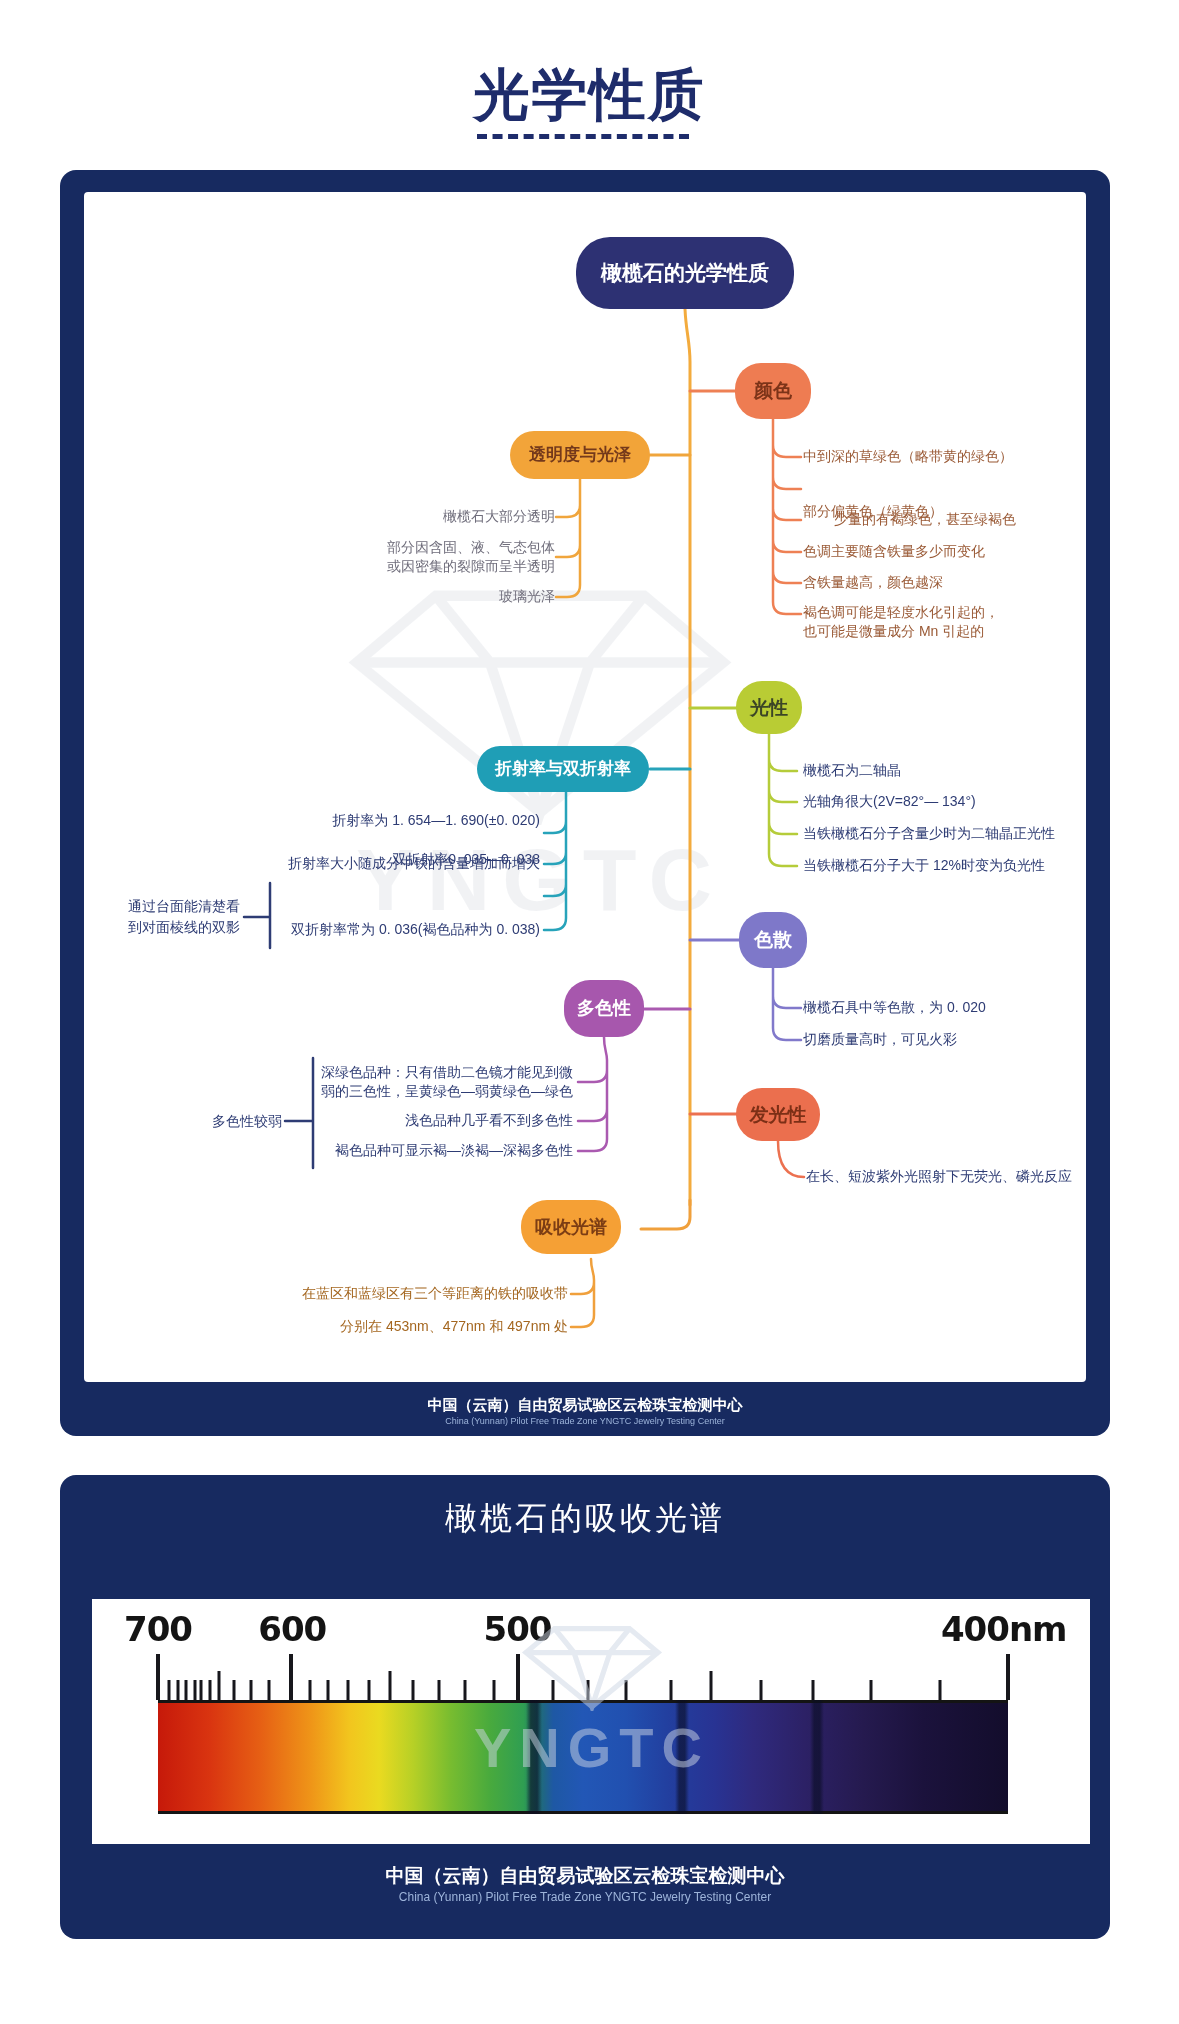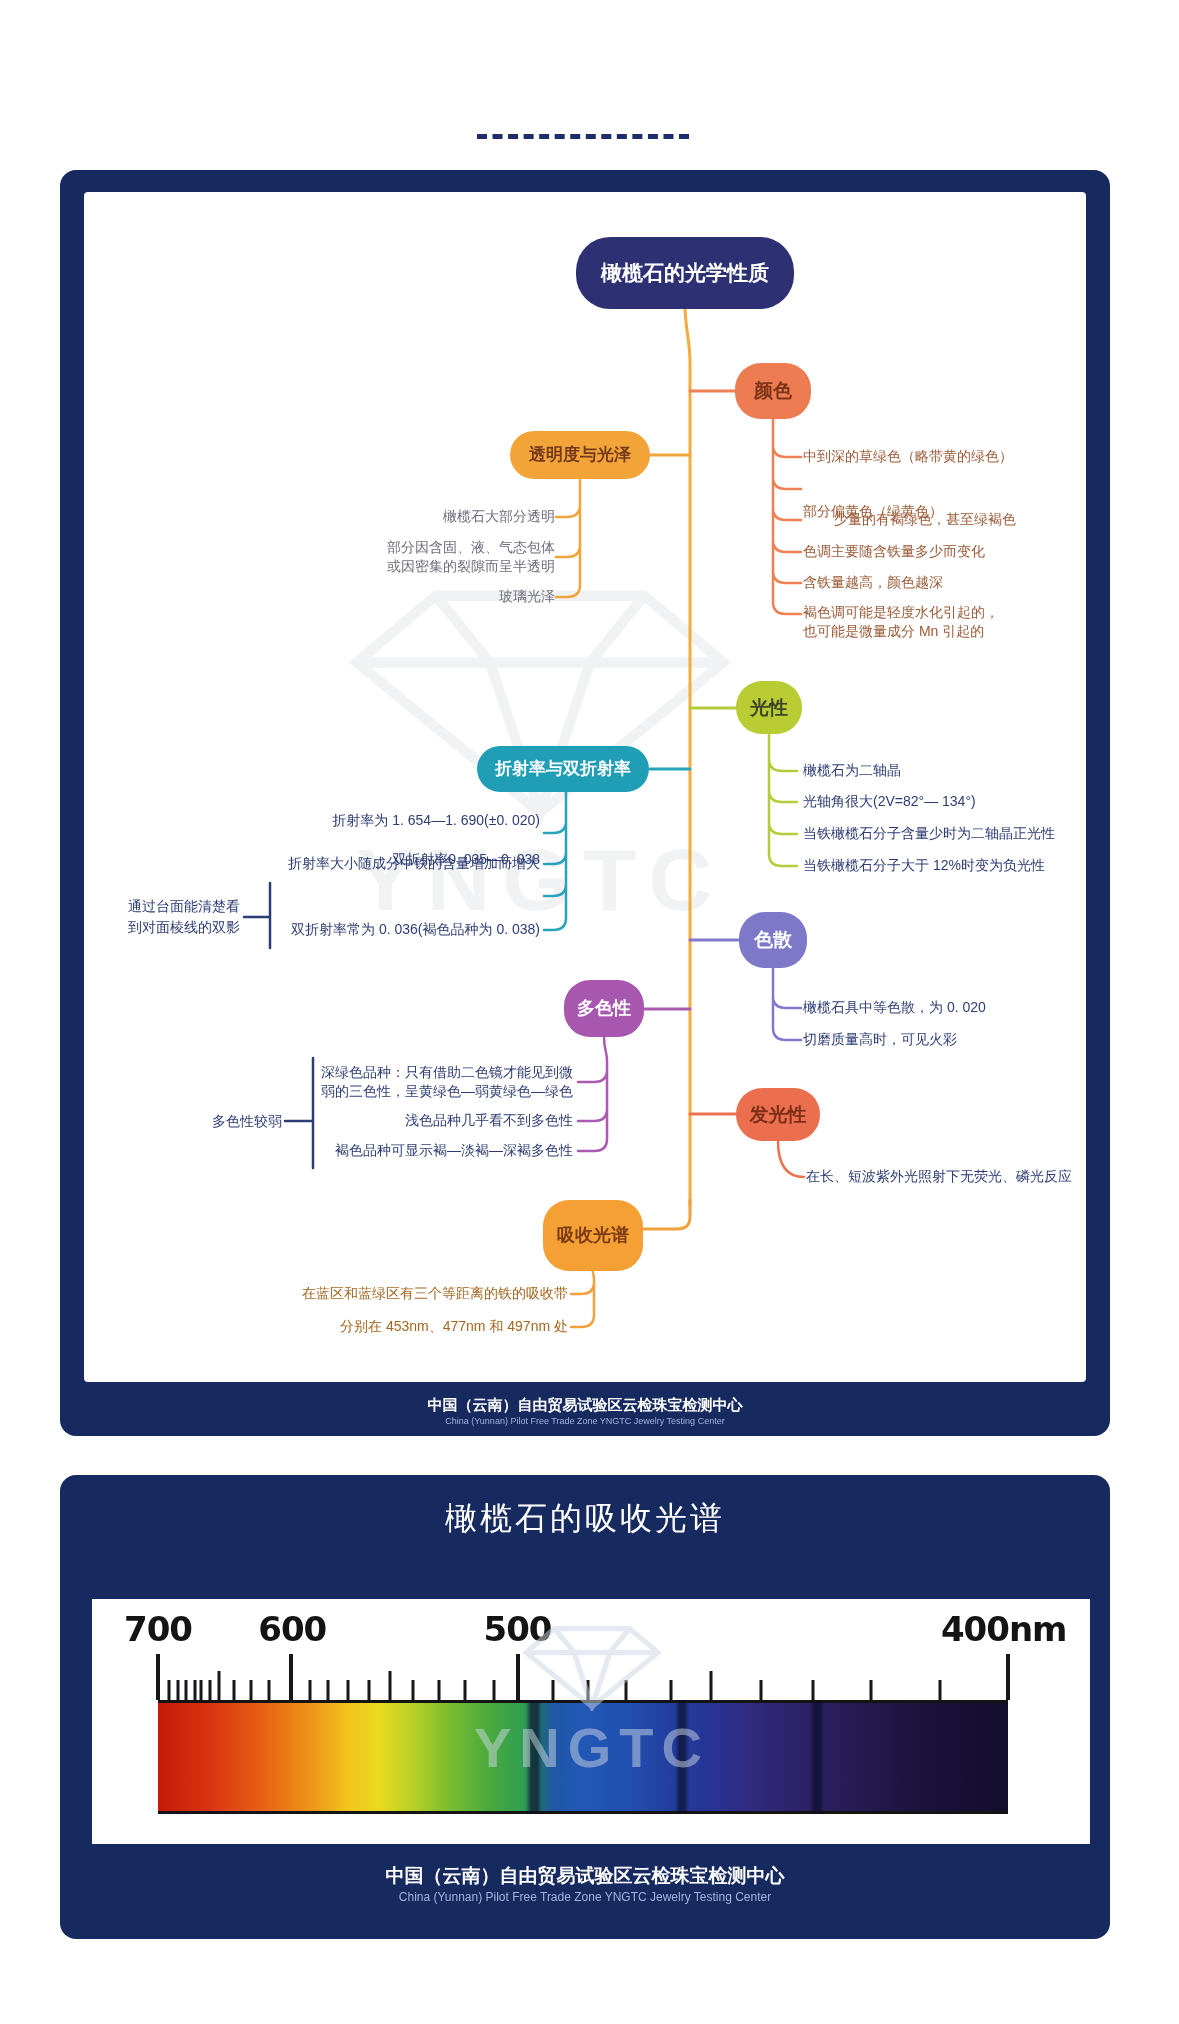--- a/index.html
+++ b/index.html
@@ -47,20 +47,21 @@
   #spectrum-bar{position:absolute;left:66px;top:101px;width:850px;height:108px;
                 border-top:3px solid #141414;border-bottom:3px solid #141414;}
   .band{position:absolute;top:-3px;bottom:-3px;
         background:linear-gradient(to right,rgba(9,13,36,0),rgba(9,13,36,0.62) 30%,rgba(9,13,36,0.62) 70%,rgba(9,13,36,0));}
 </style>
 </head>
 <body>
 
 <div id="page">
 
+  <div class="page-title">光学性质</div>
   <div class="title-dashes"></div>
 
   <div class="panel" id="panel1">
     <div id="panel1-inner"></div>
     <div class="footer-cn" style="top:1226px;font-size:15px;">中国（云南）自由贸易试验区云检珠宝检测中心</div>
     <div class="footer-en" style="top:1246px;font-size:9px;">China (Yunnan) Pilot Free Trade Zone  YNGTC Jewelry Testing Center</div>
   </div>
 
   <div class="watermark" style="left:310px;top:575px;width:460px;opacity:0.10;color:#7e8aa0;">
     <span>
@@ -112,21 +113,21 @@
 
   <div class="node" style="left:576px;top:237px;width:218px;height:72px;border-radius:34px;background:#2d3173;color:#ffffff;font-size:21px;">橄榄石的光学性质</div>
 
   <div class="node" style="left:735px;top:363px;width:76px;height:56px;background:#ee7c52;color:#7c3318;font-size:19px;">颜色</div>
   <div class="node" style="left:510px;top:431px;width:140px;height:48px;background:#f2a439;color:#74391b;font-size:17px;">透明度与光泽</div>
   <div class="node" style="left:736px;top:681px;width:66px;height:53px;background:#b9cc34;color:#3b4526;font-size:19px;">光性</div>
   <div class="node" style="left:477px;top:746px;width:172px;height:46px;background:#1f9eb6;color:#ffffff;font-size:17px;">折射率与双折射率</div>
   <div class="node" style="left:739px;top:912px;width:68px;height:56px;background:#7e78c9;color:#ffffff;font-size:19px;">色散</div>
   <div class="node" style="left:564px;top:980px;width:80px;height:57px;background:#a757ad;color:#ffffff;font-size:18px;">多色性</div>
   <div class="node" style="left:736px;top:1088px;width:84px;height:53px;background:#eb6f4e;color:#7c2f16;font-size:19px;">发光性</div>
-  <div class="node" style="left:543px;top:1200px;width:100px;height:71px;background:#f5a035;color:#7c3d14;font-size:18px;">吸收光谱</div>
+  <div class="node" style="left:521px;top:1200px;width:100px;height:54px;background:#f5a035;color:#7c3d14;font-size:18px;">吸收光谱</div>
 
   <div class="item" style="left:803px;top:447px;color:#9a5a36;">中到深的草绿色（略带黄的绿色）</div>
   <div class="item" style="left:803px;top:502px;color:#9a5a36;">部分偏黄色（绿黄色）</div>
   <div class="item" style="left:834px;top:510px;color:#9a5a36;">少量的有褐绿色，甚至绿褐色</div>
   <div class="item" style="left:803px;top:542px;color:#9a5a36;">色调主要随含铁量多少而变化</div>
   <div class="item" style="left:803px;top:573px;color:#9a5a36;">含铁量越高，颜色越深</div>
   <div class="item" style="left:803px;top:603px;color:#9a5a36;">褐色调可能是轻度水化引起的，
 也可能是微量成分 Mn 引起的</div>
 
   <div class="item r" style="right:624px;top:507px;color:#6f6d7b;">橄榄石大部分透明</div>

